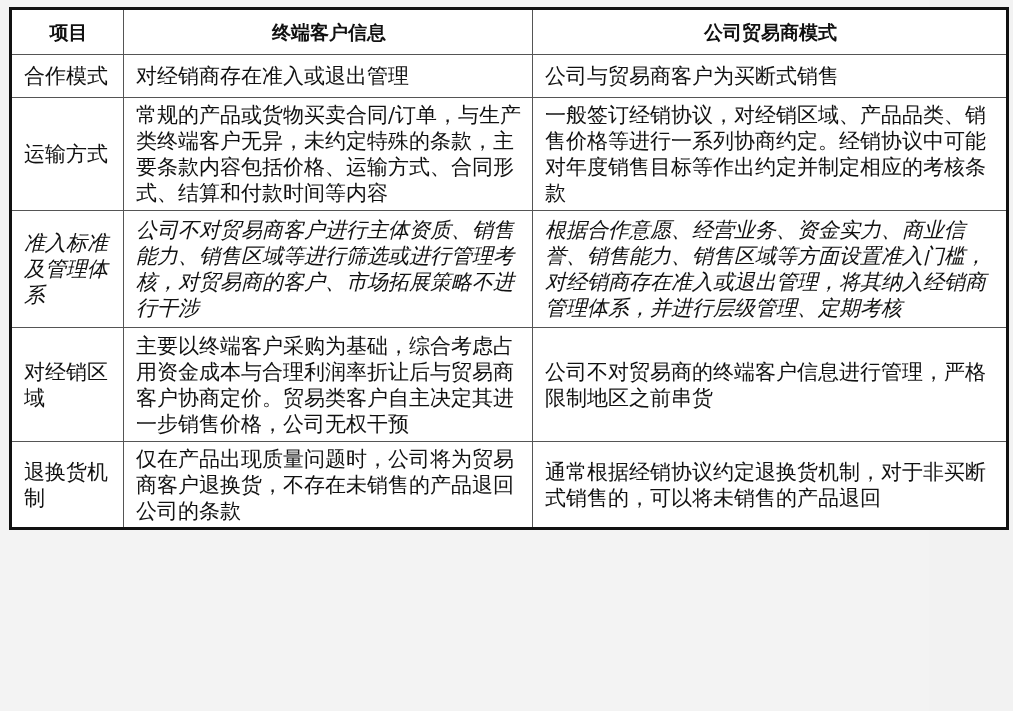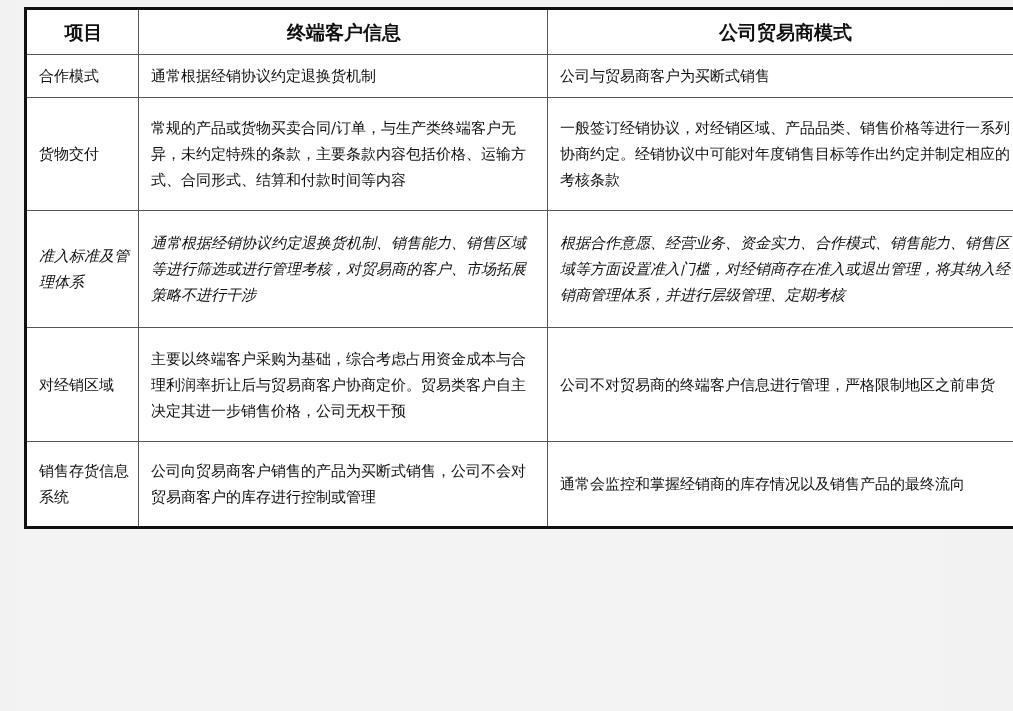--- a/index.html
+++ b/index.html
@@ -4,36 +4,36 @@
 <style>
   html, body { margin: 0; padding: 0; }
   body {
     width: 1013px; height: 711px;
     background: #f2f2f2;
     font-family: "DejaVu Serif", "Liberation Serif", serif;
     position: relative;
     overflow: hidden;
   }
   .page {
-    position: absolute; left: 15px; top: 0; width: 929px; height: 711px;
+    position: absolute; left: 0; top: 0; width: 929px; height: 711px;
     background: #f3f3f3;
   }
   table.cmp {
     position: absolute;
     left: 9px; top: 7px;
     width: 997px;
     border-collapse: collapse;
     background: #ffffff;
     border: 3px solid #111;
     table-layout: fixed;
   }
   table.cmp td, table.cmp th {
     border: 1.5px solid #555;
     padding: 0 10px 0 12px;
-    font-size: 15px;
+    font-size: 21px;
     line-height: 26px;
     color: #111;
     vertical-align: middle;
     text-align: left;
     font-weight: normal;
     word-break: break-all;
   }
   table.cmp th {
     font-weight: bold;
     text-align: center;
@@ -63,38 +63,38 @@
         <col class="c3">
     </colgroup>
     <tbody>
         <tr class="r-head">
       <th>项目</th>
       <th>终端客户信息</th>
       <th>公司贸易商模式</th>
     </tr>
     <tr class="r1">
       <td class="label">合作模式</td>
-      <td>通常根据经销协议约定退换货机制</td>
+      <td>对经销商存在准入或退出管理</td>
       <td>公司与贸易商客户为买断式销售</td>
     </tr>
     <tr class="r2">
-      <td class="label">货物交付</td>
+      <td class="label">运输方式</td>
       <td>常规的产品或货物买卖合同/订单，与生产类终端客户无异，未约定特殊的条款，主要条款内容包括价格、运输方式、合同形式、结算和付款时间等内容</td>
       <td>一般签订经销协议，对经销区域、产品品类、销售价格等进行一系列协商约定。经销协议中可能对年度销售目标等作出约定并制定相应的考核条款</td>
     </tr>
     <tr class="r3">
       <td class="label">准入标准及管理体系</td>
-      <td>通常根据经销协议约定退换货机制、销售能力、销售区域等进行筛选或进行管理考核，对贸易商的客户、市场拓展策略不进行干涉</td>
-      <td>根据合作意愿、经营业务、资金实力、合作模式、销售能力、销售区域等方面设置准入门槛，对经销商存在准入或退出管理，将其纳入经销商管理体系，并进行层级管理、定期考核</td>
+      <td>公司不对贸易商客户进行主体资质、销售能力、销售区域等进行筛选或进行管理考核，对贸易商的客户、市场拓展策略不进行干涉</td>
+      <td>根据合作意愿、经营业务、资金实力、商业信誉、销售能力、销售区域等方面设置准入门槛，对经销商存在准入或退出管理，将其纳入经销商管理体系，并进行层级管理、定期考核</td>
     </tr>
     <tr class="r4">
       <td class="label">对经销区域</td>
       <td>主要以终端客户采购为基础，综合考虑占用资金成本与合理利润率折让后与贸易商客户协商定价。贸易类客户自主决定其进一步销售价格，公司无权干预</td>
       <td>公司不对贸易商的终端客户信息进行管理，严格限制地区之前串货</td>
     </tr>
-    <tr class="r6">
-      <td class="label">销售存货信息系统</td>
-      <td>公司向贸易商客户销售的产品为买断式销售，公司不会对贸易商客户的库存进行控制或管理</td>
-      <td>通常会监控和掌握经销商的库存情况以及销售产品的最终流向</td>
+    <tr class="r5">
+      <td class="label">退换货机制</td>
+      <td>仅在产品出现质量问题时，公司将为贸易商客户退换货，不存在未销售的产品退回公司的条款</td>
+      <td>通常根据经销协议约定退换货机制，对于非买断式销售的，可以将未销售的产品退回</td>
     </tr>
   </tbody>
     </table>
 </div>
 
 </body></html>

